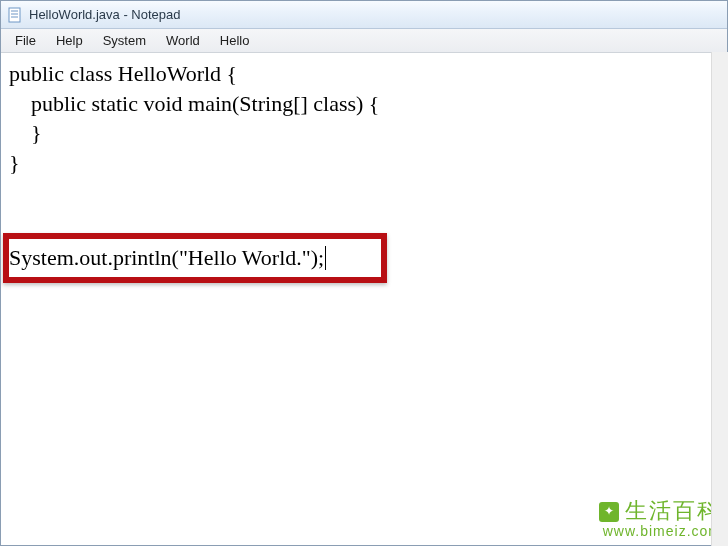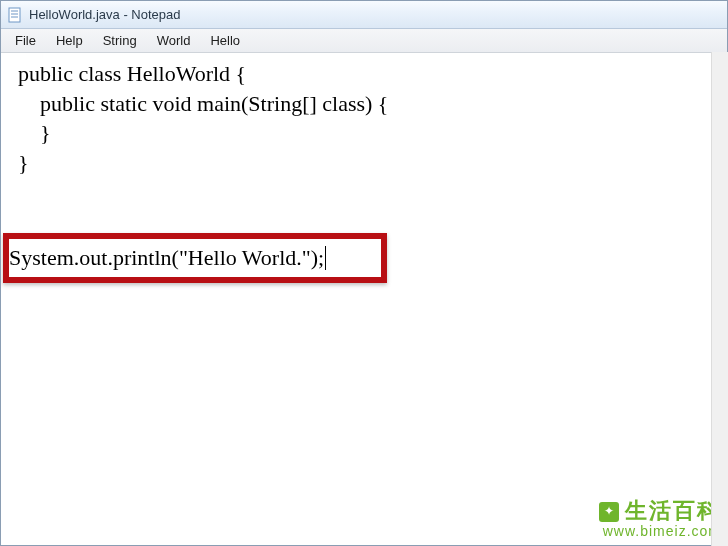--- a/index.html
+++ b/index.html
@@ -58,21 +58,21 @@
     .menu-item {
       font-size: 13px;
       color: #202020;
       padding: 2px 10px;
       cursor: default;
     }
     .editor-area {
       flex: 1;
       background: #ffffff;
       position: relative;
-      padding: 6px 17px;
+      padding: 6px 8px;
       font-family: "Times New Roman", Times, serif;
       font-size: 22px;
       color: #000000;
       line-height: 1.35;
       overflow: hidden;
     }
     .code-line {
       white-space: pre;
     }
     .highlight-box {
@@ -120,21 +120,21 @@
       border-radius: 3px;
       display: inline-flex;
       align-items: center;
       justify-content: center;
       color: #fff;
       font-size: 12px;
     }
     .wm-text {
       font-family: "Microsoft YaHei", sans-serif;
       font-size: 22px;
-      font-weight: bold;
+      font-weight: normal;
       color: #6fb52c;
       letter-spacing: 2px;
     }
     .wm-url {
       font-family: Arial, sans-serif;
       font-size: 14px;
       color: #6fb52c;
       letter-spacing: 1px;
     }
     .scrollbar-right {
@@ -160,21 +160,21 @@
         <line x1="4" y1="7" x2="11" y2="7" stroke="#6f97c6" stroke-width="1"></line>
         <line x1="4" y1="10" x2="11" y2="10" stroke="#6f97c6" stroke-width="1"></line>
       </svg>
     </span>
     <span class="titlebar-text">HelloWorld.java - Notepad</span>
   </div>
 
   <div class="menubar">
     <span class="menu-item">File</span>
     <span class="menu-item">Help</span>
-    <span class="menu-item">String</span>
+    <span class="menu-item">System</span>
     <span class="menu-item">World</span>
     <span class="menu-item">Hello</span>
   </div>
 
   <div class="editor-area">
     <div class="code-line">public class HelloWorld {</div>
     <div class="code-line">    public static void main(String[] class) {</div>
     <div class="code-line">    }</div>
     <div class="code-line">}</div>
 

